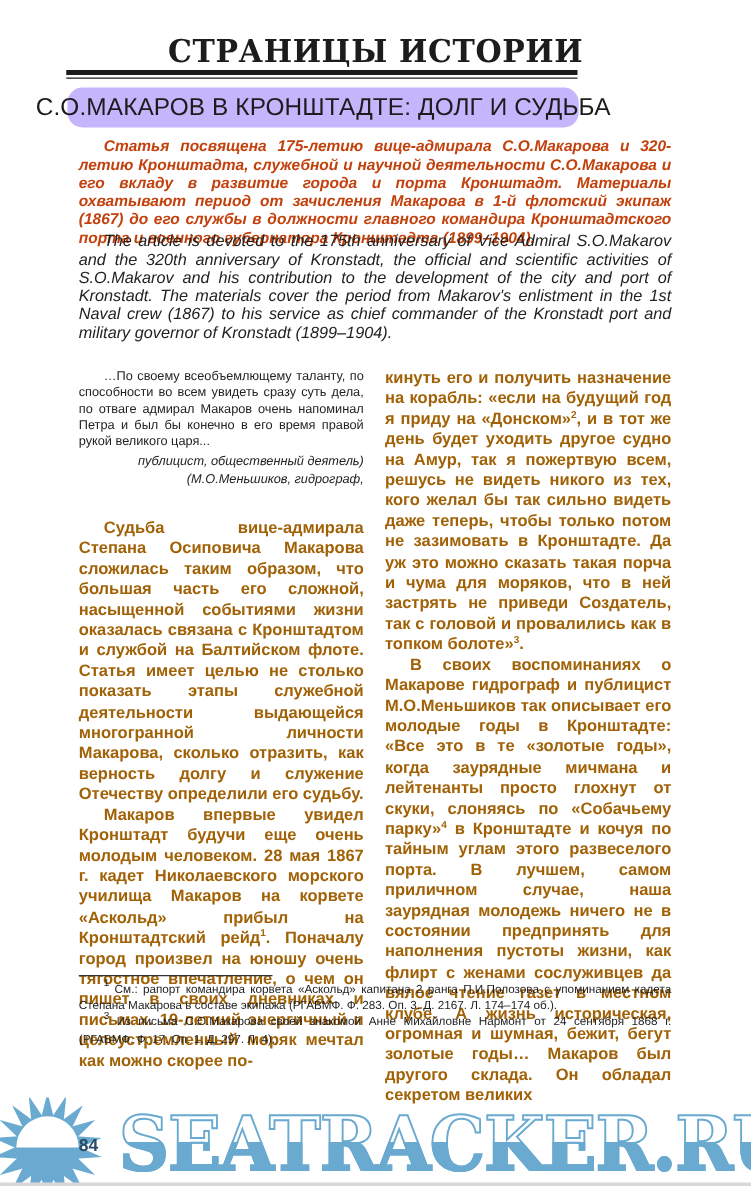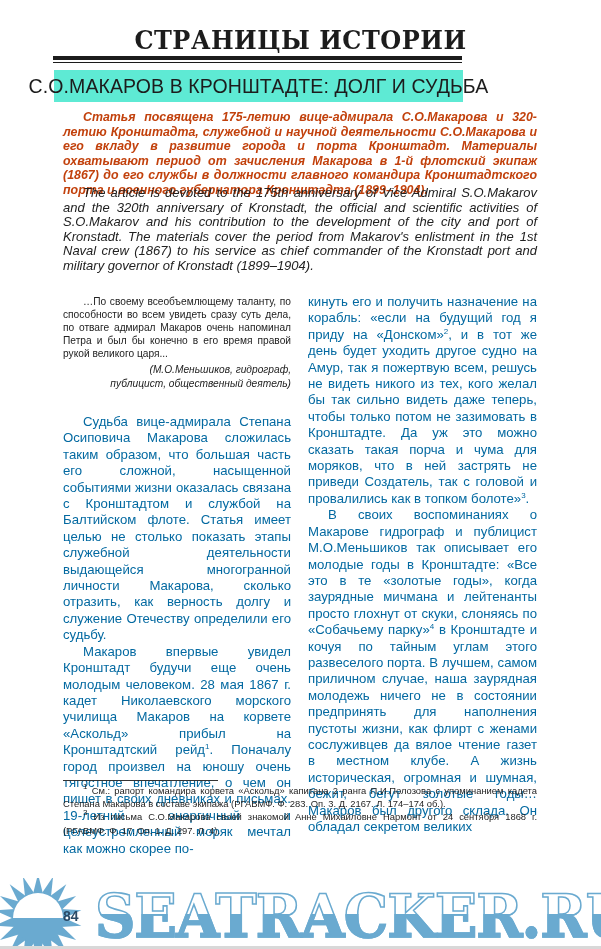--- a/index.html
+++ b/index.html
@@ -5,42 +5,42 @@
   html, body { margin: 0; padding: 0; background: #ffffff; }
   body { width: 601px; height: 949px; position: relative; overflow: hidden; font-family: "Liberation Sans", sans-serif; color: #1a1a1a; }
   .section-title {
     position: absolute; left: 0; width: 601px; top: 26px; text-align: center;
     font-family: "DejaVu Serif", serif; font-weight: bold; font-size: 24px; letter-spacing: 0.5px;
     color: #1c1c1c; transform: scaleY(1.05);
   }
   .rule-thick { position: absolute; left: 53px; width: 409px; top: 56px; height: 4px; background: #1c1c1c; }
   .rule-thin  { position: absolute; left: 53px; width: 409px; top: 62px; height: 1px; background: #1c1c1c; }
   .article-title-box {
-    position: absolute; left: 54px; top: 70px; width: 409px; height: 32px; background: #5eead4;
-    display: flex; align-items: center; justify-content: center;
+    position: absolute; left: 54px; top: 70px; width: 409px; height: 32px; background: #c4b5fd;
+    display: flex; align-items: center; justify-content: center; border-radius: 12px;
   }
   .article-title { font-size: 19.5px; font-weight: normal; color: #1c1c1c; letter-spacing: 0.1px; white-space: nowrap; }
   .abstract-ru {
     position: absolute; left: 63px; top: 110px; width: 474px;
     font-size: 12.4px; line-height: 14.6px; font-style: italic; font-weight: bold; text-align: justify; color: #c2410c;
   }
   .abstract-en {
     position: absolute; left: 63px; top: 186px; width: 474px;
     font-size: 13px; line-height: 14.6px; font-style: italic; text-align: justify; color: #222;
   }
   .indent { text-indent: 20px; margin: 0; }
   .epigraph {
     position: absolute; left: 63px; top: 295px; width: 228px;
     font-size: 10.2px; line-height: 13px; text-align: justify; color: #222;
   }
   .epigraph-source {
     position: absolute; left: 63px; top: 363px; width: 228px; text-align: right;
     font-size: 10.2px; line-height: 14px; font-style: italic; color: #222;
   }
-  .col { position: absolute; font-size: 13.2px; line-height: 16.4px; text-align: justify; color: #0369a1; }
+  .col { position: absolute; font-size: 13.2px; line-height: 16.4px; text-align: justify; color: #a16207; font-weight: bold; }
   .col-left { left: 63px; top: 414px; width: 228px; }
   .col-right { left: 308px; top: 294px; width: 229px; }
   .col p { margin: 0; }
   .col .nf { text-indent: 0; }
   sup { font-size: 8px; line-height: 0; vertical-align: 5px; }
   .fn-rule { position: absolute; left: 63px; top: 780px; width: 155px; height: 1px; background: #333; }
   .footnotes {
     position: absolute; left: 63px; top: 784px; width: 474px;
     font-size: 9.4px; line-height: 13.2px; text-align: justify; color: #1e1e1e;
   }
@@ -72,22 +72,22 @@
   <p class="indent">Статья посвящена 175-летию вице-адмирала С.О.Макарова и 320-летию Кронштадта, служебной и научной деятельности С.О.Макарова и его вкладу в развитие города и порта Кронштадт. Материалы охватывают период от зачисления Макарова в 1-й флотский экипаж (1867) до его службы в должности главного командира Кронштадтского порта и военного губернатора Кронштадта (1899–1904).</p>
 </div>
 <div class="abstract-en">
   <p class="indent">The article is devoted to the 175th anniversary of Vice Admiral S.O.Makarov and the 320th anniversary of Kronstadt, the official and scientific activities of S.O.Makarov and his contribution to the development of the city and port of Kronstadt. The materials cover the period from Makarov's enlistment in the 1st Naval crew (1867) to his service as chief commander of the Kronstadt port and military governor of Kronstadt (1899–1904).</p>
 </div>
 
 <div class="epigraph">
   <p class="indent">…По своему всеобъемлющему таланту, по способности во всем увидеть сразу суть дела, по отваге адмирал Макаров очень напоминал Петра и был бы конечно в его время правой рукой великого царя...</p>
 </div>
 <div class="epigraph-source">
+  <div>публицист, общественный деятель)</div>
   <div>(М.О.Меньшиков, гидрограф,</div>
-  <div>публицист, общественный деятель)</div>
 </div>
 
 <div class="col col-left">
   <p class="indent">Судьба вице-адмирала Степана Осиповича Макарова сложилась таким образом, что большая часть его сложной, насыщенной событиями жизни оказалась связана с Кронштадтом и службой на Балтийском флоте. Статья имеет целью не столько показать этапы служебной деятельности выдающейся многогранной личности Макарова, сколько отразить, как верность долгу и служение Отечеству определили его судьбу.</p>
   <p class="indent"><span>Макаров впервые увидел Кронштадт будучи еще очень молодым человеком. 28 мая 1867 г. кадет Николаевского морского училища Макаров на корвете «Аскольд» прибыл на Кронштадтский рейд</span><sup>1</sup><span>. Поначалу город произвел на юношу очень тягостное впечатление, о чем он пишет в своих дневниках и письмах. 19-летний энергичный и целеустремленный моряк мечтал как можно скорее по-</span></p>
 </div>
 
 <div class="col col-right">
   <p class="nf"><span>кинуть его и получить назначение на корабль: «если на будущий год я приду на «Донском»</span><sup>2</sup><span>, и в тот же день будет уходить другое судно на Амур, так я пожертвую всем, решусь не видеть никого из тех, кого желал бы так сильно видеть даже теперь, чтобы только потом не зазимовать в Кронштадте. Да уж это можно сказать такая порча и чума для моряков, что в ней застрять не приведи Создатель, так с головой и провалились как в топком болоте»</span><sup>3</sup><span>.</span></p>
   <p class="indent"><span>В своих воспоминаниях о Макарове гидрограф и публицист М.О.Меньшиков так описывает его молодые годы в Кронштадте: «Все это в те «золотые годы», когда заурядные мичмана и лейтенанты просто глохнут от скуки, слоняясь по «Собачьему парку»</span><sup>4</sup><span> в Кронштадте и кочуя по тайным углам этого развеселого порта. В лучшем, самом приличном случае, наша заурядная молодежь ничего не в состоянии предпринять для наполнения пустоты жизни, как флирт с женами сослуживцев да вялое чтение газет в местном клубе. А жизнь историческая, огромная и шумная, бежит, бегут золотые годы… Макаров был другого склада. Он обладал секретом великих</span></p>

